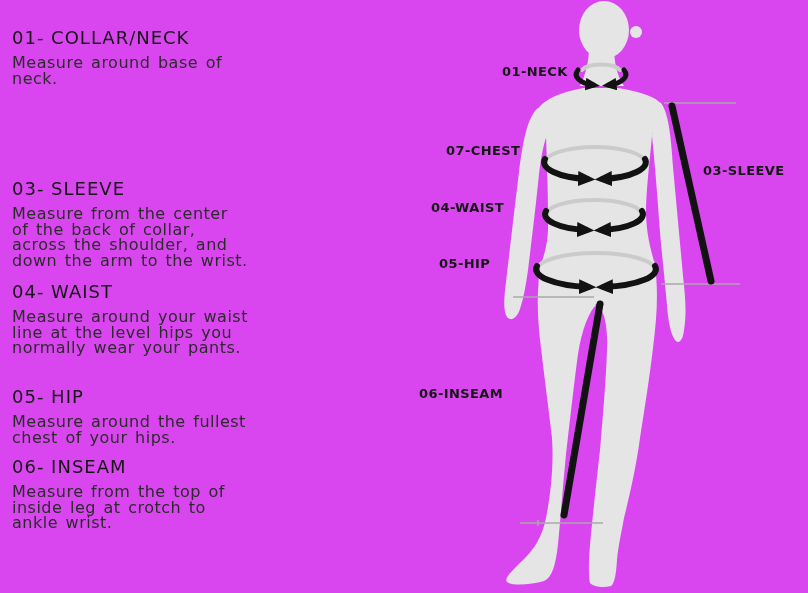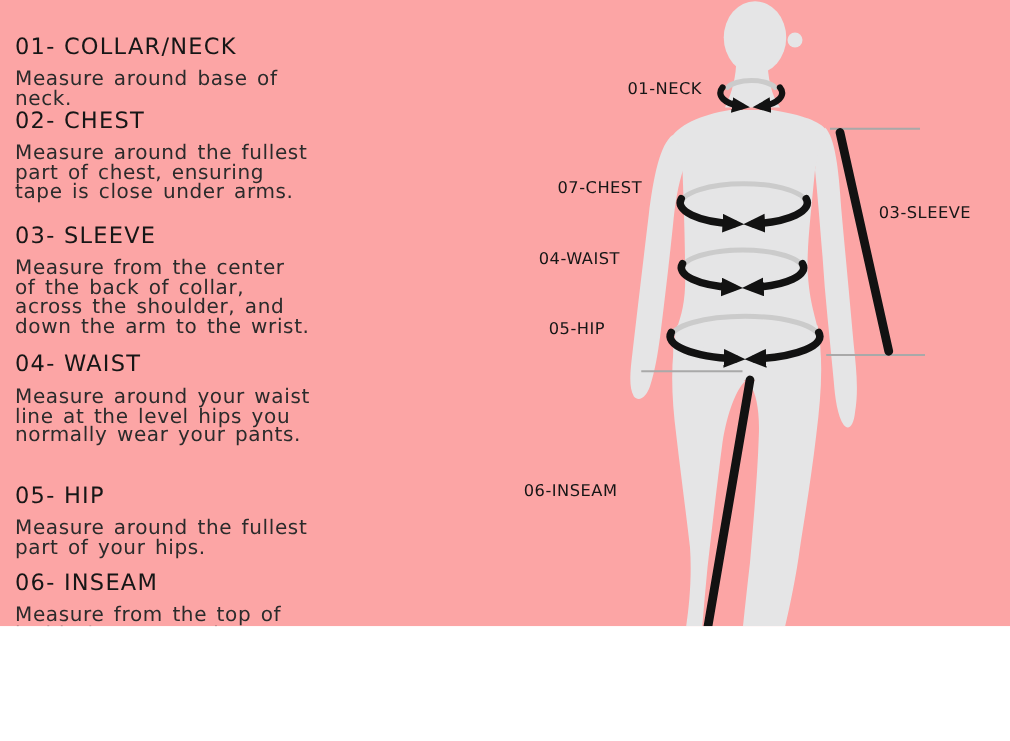--- a/index.html
+++ b/index.html
@@ -1,71 +1,67 @@
 <!DOCTYPE html>
 <html><head>
 <meta charset="utf-8">
 <title>Size Guide</title>
 <style>
   html,body{margin:0;padding:0;background:#ffffff;}
   .canvas{
-    position:relative;width:808px;height:501px;overflow:hidden;
-    background:#fca5a5;font-family:"DejaVu Sans","Liberation Sans",sans-serif;
+    position:relative;width:808px;height:593px;overflow:hidden;
+    background:#d946ef;font-family:"DejaVu Sans","Liberation Sans",sans-serif;
   }
   
   .col{position:absolute;left:0;top:0;width:270px;height:593px;}
   .sect{position:absolute;left:12px;width:248px;}
   .sect h2{
     margin:0;font-size:18px;line-height:20px;font-weight:500;
     letter-spacing:1px;color:#161616;white-space:nowrap;
   }
   .sect p{
     margin:7px 0 0 0;font-size:16px;line-height:15.5px;
     letter-spacing:0.5px;word-spacing:2px;color:#2b2b2b;width:237px;
   }
   .s1{top:28px}.s2{top:87px}.s3{top:179px}.s4{top:282px}.s5{top:387px}.s6{top:457px}
   
   .figure{position:absolute;left:0;top:0;width:808px;height:593px;}
   .figure svg{position:absolute;left:0;top:0;}
   .dlabel{
-    position:absolute;font-size:13px;font-weight:normal;color:#161616;
+    position:absolute;font-size:13px;font-weight:bold;color:#161616;
     letter-spacing:0.4px;white-space:nowrap;
   }
   .lb-neck{left:502px;top:64px}
   .lb-chest{left:446px;top:143px}
   .lb-sleeve{left:703px;top:163px}
   .lb-waist{left:431px;top:200px}
   .lb-hip{left:439px;top:256px}
   .lb-inseam{left:419px;top:386px}
 </style>
 </head>
 <body>
 
 <div class="canvas">
 
   <div class="col">
     <div class="sect s1">
       <h2>01- COLLAR/NECK</h2>
       <p>Measure around base of neck.</p>
     </div>
-    <div class="sect s2">
-      <h2>02- CHEST</h2>
-      <p>Measure around the fullest part of chest, ensuring tape is close under arms.</p>
-    </div>
     <div class="sect s3">
       <h2>03- SLEEVE</h2>
       <p>Measure from the center of the back of collar, across the shoulder, and down the arm to the wrist.</p>
     </div>
     <div class="sect s4">
       <h2>04- WAIST</h2>
       <p>Measure around your waist line at the level hips you normally wear your pants.</p>
     </div>
     <div class="sect s5">
       <h2>05- HIP</h2>
-      <p>Measure around the fullest part of your hips.</p>
+      <p>Measure around the fullest chest of your hips.</p>
     </div>
     <div class="sect s6">
       <h2>06- INSEAM</h2>
       <p>Measure from the top of inside leg at crotch to ankle wrist.</p>
     </div>
   </div>
 
   <div class="figure">
     <svg width="808" height="593" viewBox="0 0 808 593">
       <defs>

